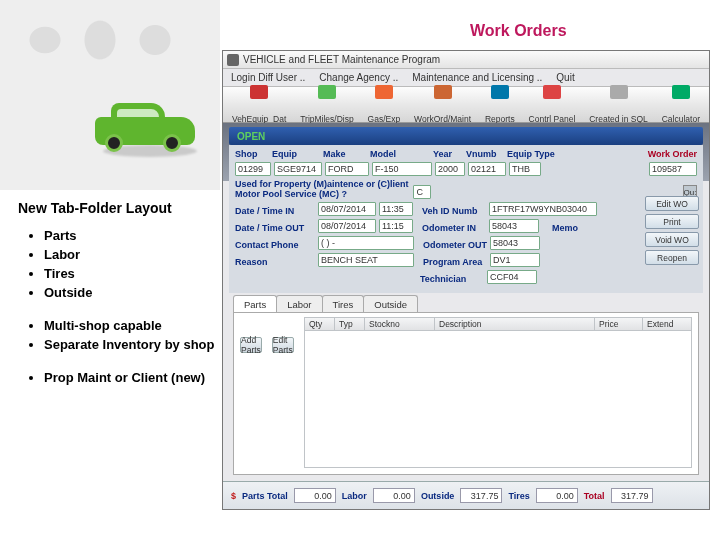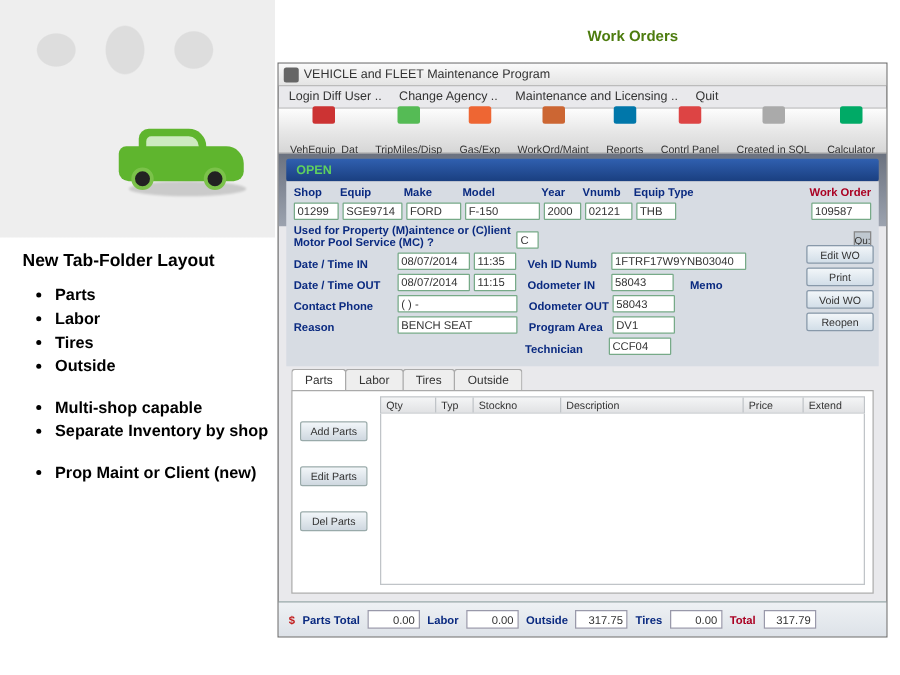--- a/index.html
+++ b/index.html
@@ -1,17 +1,17 @@
 <!DOCTYPE html>
 <html><head>
 <meta charset="utf-8">
 <style>
   * { box-sizing: border-box; margin: 0; padding: 0; }
   body { width: 720px; height: 540px; font-family: Arial, sans-serif; font-size: 11px; background: #fff; overflow: hidden; position: relative; }
-  .slide-title { position: absolute; top: 22px; left: 470px; font-size: 12px; font-weight: bold; color: #4d7c0f; }
+  .slide-title { position: absolute; top: 22px; left: 470px; font-size: 16px; font-weight: bold; color: #be185d; }
   .bg-deco { position: absolute; top: 0; left: 0; width: 220px; height: 190px; background:
     radial-gradient(ellipse at 45px 40px, #ddd 15px, transparent 16px),
     radial-gradient(ellipse at 100px 40px, #ddd 15px, transparent 16px),
     radial-gradient(ellipse at 155px 40px, #ddd 15px, transparent 16px),
     linear-gradient(#eee,#eee);
     background-size: 220px 190px;
   }
   .car { position: absolute; top: 95px; left: 95px; width: 120px; height: 60px; }
   .car-body { position:absolute; bottom:10px; left:0; width:100px; height:28px; background:#5fb52e; border-radius:6px 14px 8px 8px; }
   .car-top { position:absolute; bottom:30px; left:16px; width:54px; height:22px; background:#5fb52e; border-radius:8px 14px 0 0; }
@@ -39,21 +39,21 @@
   .lbl { font-size:9px; color:#223; }
   .lbl.blue { color:#0a2a80; font-weight:bold; }
   .fld { height:14px; background:#fff; border:1px solid #7a8; border-radius:1px; padding:0 2px; font-size:9px; display:inline-flex; align-items:center; overflow:hidden; white-space:nowrap; }
   .minibtn { height:14px; width:14px; background:#bfc8d0; border:1px solid #888; font-size:8px; display:inline-flex; align-items:center; justify-content:center; }
   .sidebtns { position:absolute; top:145px; right:10px; width:54px; display:flex; flex-direction:column; gap:3px; }
   .sbtn { height:15px; background:linear-gradient(#f2f6f9,#d2dee8); border:1px solid #89a; font-size:8.5px; display:flex; align-items:center; justify-content:center; border-radius:2px; }
   .tabs { position:absolute; top:244px; left:10px; display:flex; }
   .tab { padding:3px 10px 2px; font-size:9.5px; border:1px solid #aaa; border-bottom:none; background:#eee; border-radius:3px 3px 0 0; margin-right:-1px; }
   .tab.active { background:#fff; }
   .tabpane { position:absolute; top:261px; left:10px; right:10px; bottom:34px; background:#fff; border:1px solid #aaa; }
-  .partsbtncol { position:absolute; top:24px; left:6px; width:54px; display:flex; flex-direction:column; gap:20px; }
+  .partsbtncol { position:absolute; top:24px; left:6px; width:54px; display:flex; flex-direction:row; gap:10px; }
   .pbtn { height:16px; background:linear-gradient(#f2f6f9,#cfd8e0); border:1px solid #9aa; font-size:8.5px; display:flex; align-items:center; justify-content:center; border-radius:2px; }
   .gridhead { position:absolute; top:4px; left:70px; right:6px; height:14px; background:linear-gradient(#f4f5f6,#e1e2e4); border:1px solid #c0c4c8; display:flex; font-size:8.5px; }
   .gridhead span { border-right:1px solid #c0c4c8; padding:1px 4px; }
   .gridbody { position:absolute; top:18px; left:70px; right:6px; bottom:6px; border:1px solid #c0c4c8; border-top:none; background:#fff; }
   .totals { position:absolute; left:0; right:0; bottom:0; height:28px; background:linear-gradient(#eef1f4,#dde2e8); border-top:1px solid #9aa; display:flex; align-items:center; gap:6px; padding:0 8px; font-size:9px; }
   .curr { color:#c01818; font-weight:bold; }
   .tfld { width:42px; height:15px; background:#fff; border:1px solid #99a; text-align:right; padding:0 3px; font-size:9px; display:inline-flex; align-items:center; justify-content:flex-end; }
 </style>
 </head>
 <body>
@@ -217,21 +217,21 @@
     <div class="tab">Outside</div>
   </div>
 
   <div class="tabpane">
     <div class="partsbtncol">
       <div class="pbtn">Add Parts</div>
       <div class="pbtn">Edit Parts</div>
       <div class="pbtn">Del Parts</div>
     </div>
     <div class="gridhead">
-      <span style="width:44px">Qty</span>
+      <span style="width:30px">Qty</span>
       <span style="width:30px">Typ</span>
       <span style="width:70px">Stockno</span>
       <span style="flex:1">Description</span>
       <span style="width:48px">Price</span>
       <span style="width:48px;border-right:none">Extend</span>
     </div>
     <div class="gridbody"></div>
   </div>
 
   <div class="totals">

